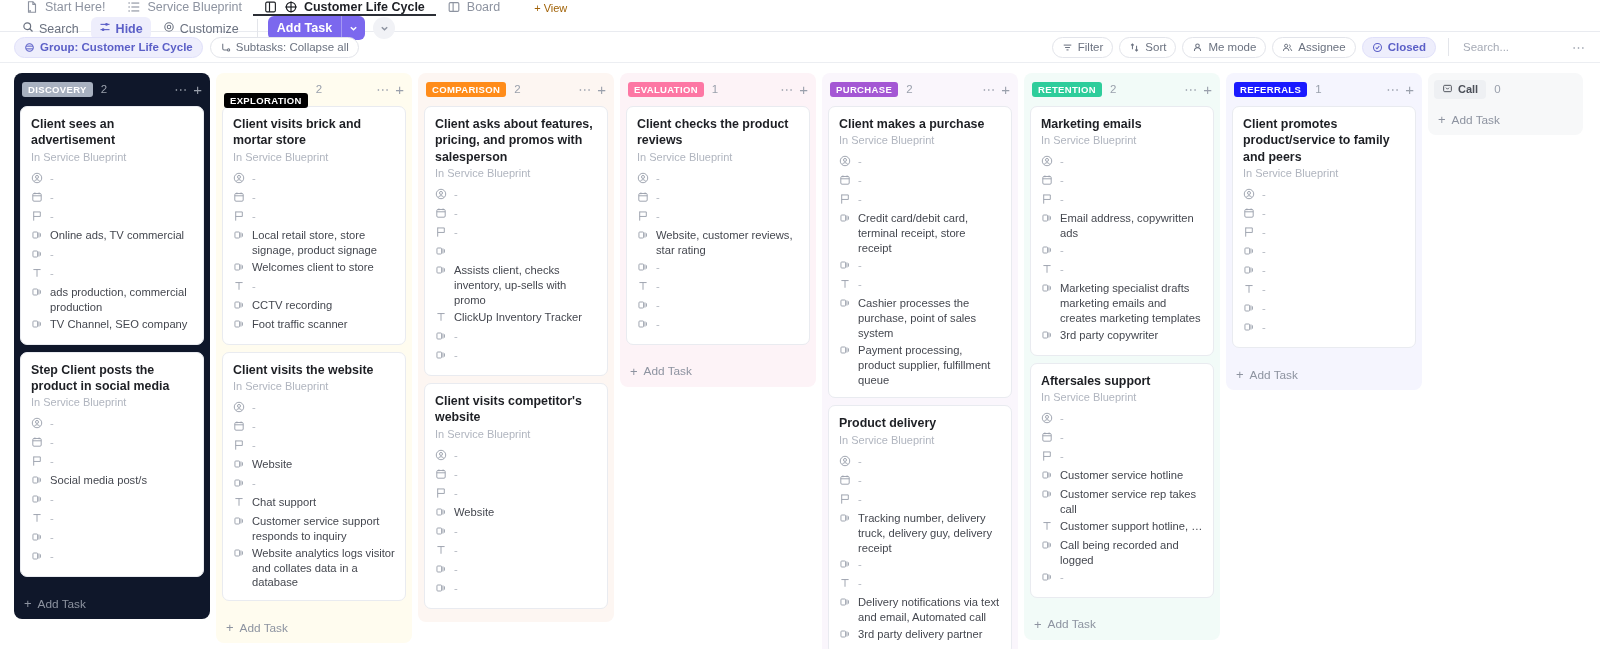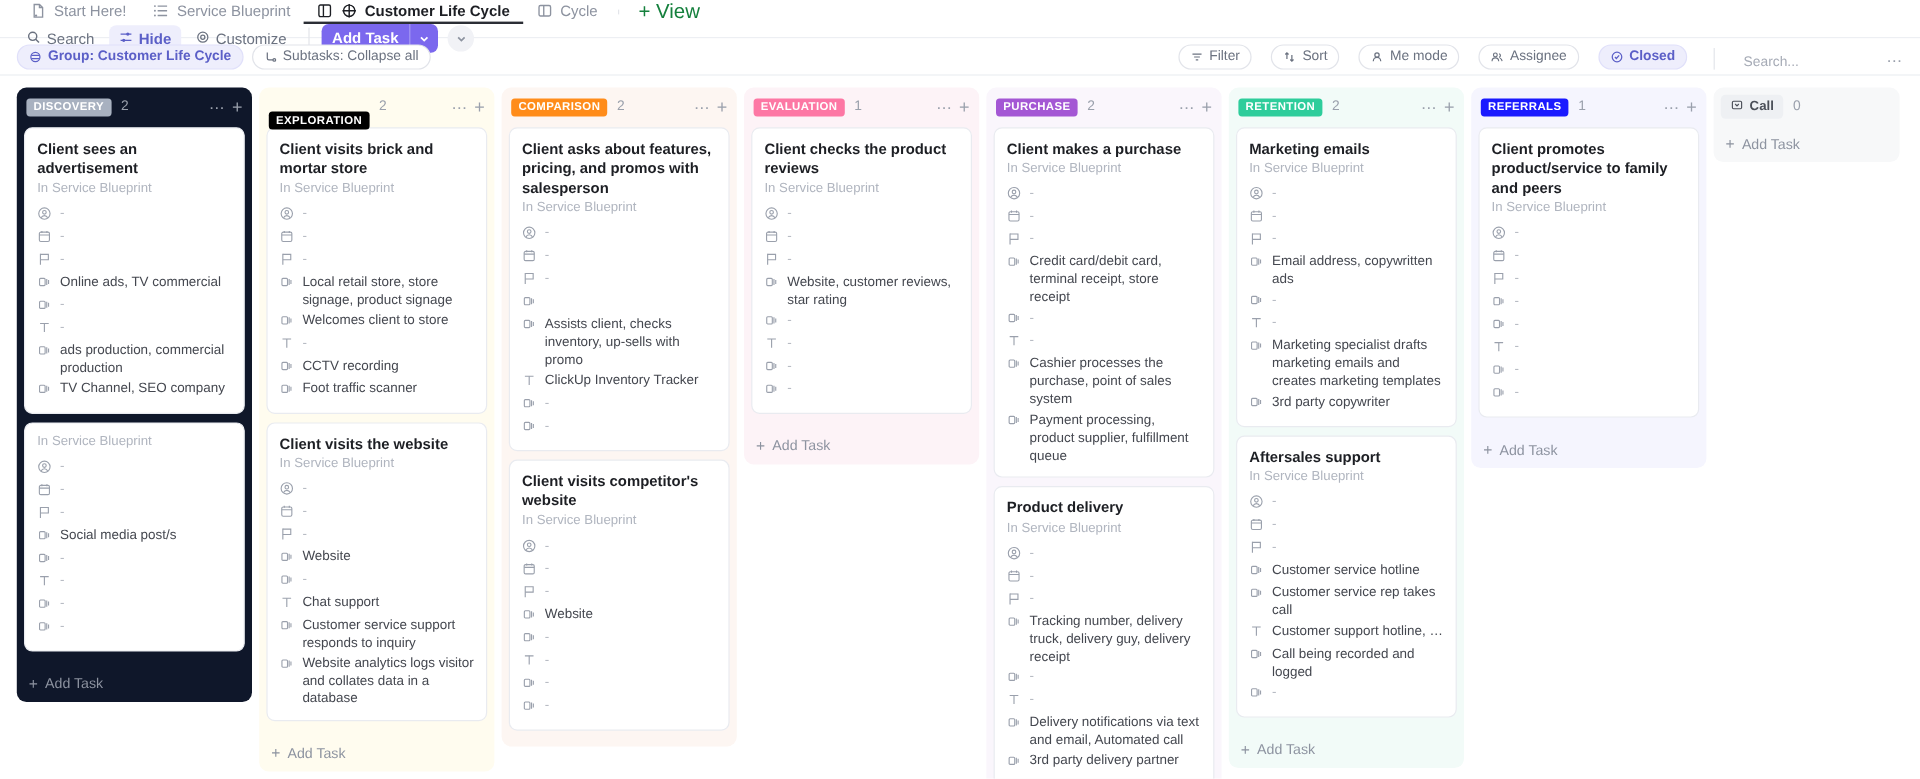--- a/index.html
+++ b/index.html
@@ -29,21 +29,21 @@
     cursor: pointer;
     border-bottom: 2px solid transparent;
     white-space: nowrap;
   }
   .tab.active { color: #1d1f24; font-weight: 600; border-bottom-color: #2b2e35; }
   .tab .ticon { display: inline-flex; align-items: center; width: 14px; height: 14px; flex: none; }
   .tab .ticon svg { width: 100%; height: 100%; display: block; }
   .tab-sep { width: 1px; background: #e3e5ea; margin: 8px 6px; flex: none; }
   .addview {
     display: flex; align-items: center; gap: 5px;
-    padding: 0 10px; font-size: 17px; color: #15803d; cursor: pointer;
+    padding: 0 10px; font-size: 11px; color: #a16207; cursor: pointer;
   }
   .topright { display: flex; align-items: center; gap: 4px; padding-right: 2px; }
   .tr-btn {
     display: flex; align-items: flex-end; gap: 5px;
     font-size: 12.5px; color: #6b7280;
     padding: 4px 8px; border-radius: 6px; cursor: pointer;
   }
   .tr-btn.hl { background: #eeeefc; color: #5b5fc7; font-weight: 600; }
   .vdiv { width: 1px; height: 18px; background: #e3e5ea; margin: 0 6px; }
   .addtask-btn {
@@ -65,21 +65,21 @@
 
   
   .filterbar {
     height: 31px;
     display: flex; align-items: center;
     padding: 0 14px;
     border-bottom: 1px solid #eceef2;
     background: #fff;
   }
   .fbleft { display: flex; align-items: flex-end; gap: 7px; flex: 1; }
-  .fbright { display: flex; align-items: flex-end; gap: 16px; }
+  .fbright { display: flex; align-items: center; gap: 6px; }
   .pill {
     display: inline-flex; align-items: center; gap: 5px;
     height: 21px; padding: 0 9px;
     border: 1px solid #e2e4ea; border-radius: 11px;
     font-size: 11.5px; color: #6b7280;
     cursor: pointer; white-space: nowrap; background: #fff;
   }
   .pill.purple { background: #eeeefc; border-color: #e0e0fa; color: #5b5fc7; font-weight: 600; }
   .pill .pi { width: 11px; height: 11px; display: inline-flex; }
   .pill .pi svg { width: 100%; height: 100%; }
@@ -199,21 +199,21 @@
         </span>
         <span>Customer Life Cycle</span>
       </div>
       <div class="tab">
         <span class="ticon">
           <svg viewBox="0 0 16 16" fill="none" stroke="currentColor" stroke-width="1.3">
             <rect x="2.5" y="3" width="11" height="10" rx="1.4"></rect>
             <line x1="7" y1="3" x2="7" y2="13"></line>
           </svg>
         </span>
-        <span>Cycle</span>
+        <span>Board</span>
       </div>
       <div class="tab-sep"></div>
       <div class="addview">
         <span>+ View</span>
       </div>
     </div>
   <div class="topright">
     <div class="tr-btn">
       <span>
         <svg width="12" height="12" viewBox="0 0 16 16" fill="none" stroke="currentColor" stroke-width="1.6">
@@ -428,20 +428,21 @@
                   <rect x="2.6" y="4" width="6.2" height="8" rx="1.1"></rect>
                   <path d="M10.6 4.6 v6.8"></path>
                   <path d="M12.6 5.8 v4.4"></path>
                 </svg>
               </span>
               <span class="fval">TV Channel, SEO company</span>
             </div>
           </div>
         </div>
         <div class="card">
+          <div class="card-title">Step Client posts the product in social media</div>
           <div class="card-sub">In Service Blueprint</div>
           <div class="fields">
             <div class="frow">
               <span class="fico">
                 <svg viewBox="0 0 16 16" fill="none" stroke="currentColor" stroke-width="1.25">
                   <circle cx="8" cy="8" r="6.3"></circle>
                   <circle cx="8" cy="6.6" r="2"></circle>
                   <path d="M4.4 12.6a3.9 3.9 0 0 1 7.2 0"></path>
                 </svg>
               </span>

